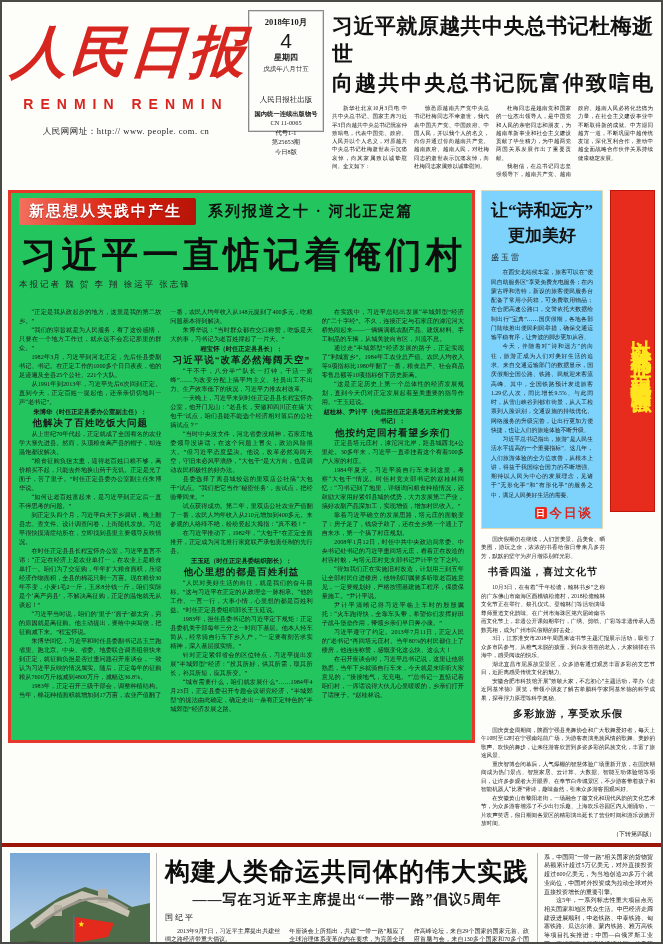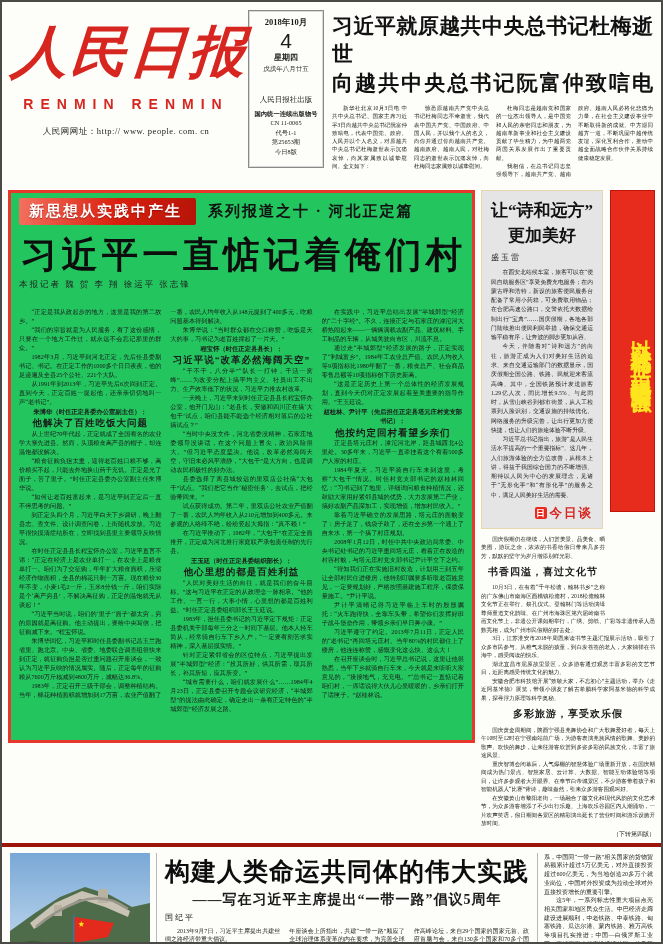--- a/index.html
+++ b/index.html
@@ -14,21 +14,21 @@
   .logo-block{ width:228px; text-align:center; }
   .logo-cn{
     color:#d7251f; font-size:56px; font-weight:900; font-style:italic;
     letter-spacing:3px; line-height:1.5; font-family:"Liberation Serif", serif;
     transform:skewX(-4deg); white-space:nowrap;
   }
   .logo-latin{ color:#d7251f; font-size:14px; font-weight:bold; letter-spacing:7px;
     font-family:"Liberation Sans", sans-serif; margin-top:2px;}
   .site-line{ font-size:8.5px; color:#222; margin-top:14px; letter-spacing:.5px;}
   .datebox{ width:76px; border:1px solid #8a8a8a; box-shadow:inset 0 0 0 1px #d8d8d8;
-    padding:5px 3px; text-align:center; font-size:7px; line-height:1.5; height:158px;}
+    padding:5px 3px; text-align:center; font-size:7px; line-height:1.5; height:122px;}
   .db-month{ font-size:8.5px; font-weight:bold;}
   .db-day{ font-size:21px; line-height:1.1; font-family:"Liberation Sans", sans-serif;}
   .db-week{ font-size:8px; font-weight:bold;}
   .db-lunar{ font-size:6.5px; color:#333;}
   .db-pub{ font-size:7.5px; margin-top:20px;}
   .db-issn-label{ font-size:6.3px; font-weight:bold; margin-top:4px;}
   .db-small{ font-size:6.3px;}
   .obituary{ flex:1; padding-top:2px;}
   .ob-headline{ font-family:"Liberation Sans", sans-serif; font-weight:900;
     font-size:21px; line-height:1.35; text-align:justify; text-align-last:justify; color:#111;}
@@ -59,21 +59,21 @@
     margin:2px 0 4px; font-family:"Liberation Sans", sans-serif; text-indent:0;}
   .it-sec{ text-align:center; font-weight:bold; font-size:8px; margin:4px 0; text-indent:0;}
   
   .right-rail{ flex:1; position:relative; min-height:537px;}
   .slogan-banner{ position:absolute; top:0; right:0; width:45px; height:322px;
     background:#e72c1d; writing-mode:vertical-rl; text-orientation:upright;
     color:#ffe51e; font-family:"Liberation Sans", sans-serif; font-weight:900;
     font-size:21px; letter-spacing:3px; padding:12px 0; text-align:center;
     box-shadow:inset 0 0 0 1px #c01609;}
   .slogan-banner .gap{ margin-top:14px; display:inline-block;}
-  .jinritan-box{ margin-right:52px; background:#e5e5e5; border:1px solid #e6d7ac; padding:8px 9px 6px;}
+  .jinritan-box{ margin-right:52px; background:#7dd3fc; border:1px solid #e6d7ac; padding:8px 9px 6px;}
   .jrt-title{ text-align:center; font-size:17px; font-weight:900; line-height:1.45; color:#111;}
   .jrt-author{ text-align:left; font-size:8px; margin:4px 0 5px; letter-spacing:2px;}
   .jrt-body{ font-size:5.8px; line-height:1.6; text-align:justify;}
   .jrt-body p{ text-indent:2em;}
   .jrt-markrow{ text-align:right; margin-top:3px;}
   .jrt-icon{ display:inline-block; width:12px; height:12px; background:#e8291c; color:#fff;
     font-size:9px; line-height:12px; text-align:center; border-radius:2px; font-weight:bold;
     vertical-align:middle; font-family:"Liberation Sans", sans-serif;}
   .jrt-mark{ color:#d7251f; font-weight:900; font-size:12.5px; letter-spacing:2px;
     vertical-align:middle; margin-left:3px;}

